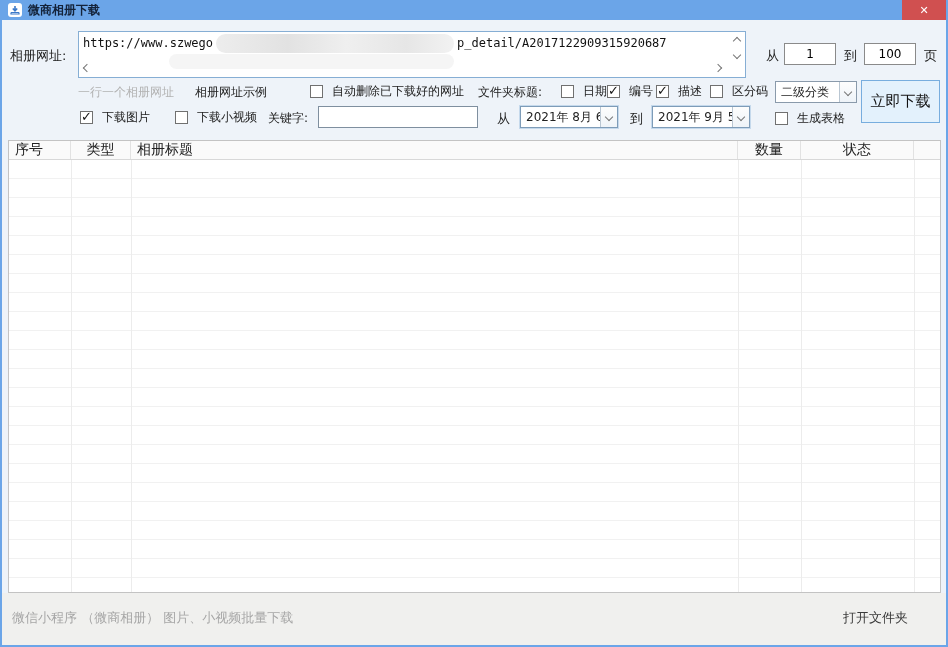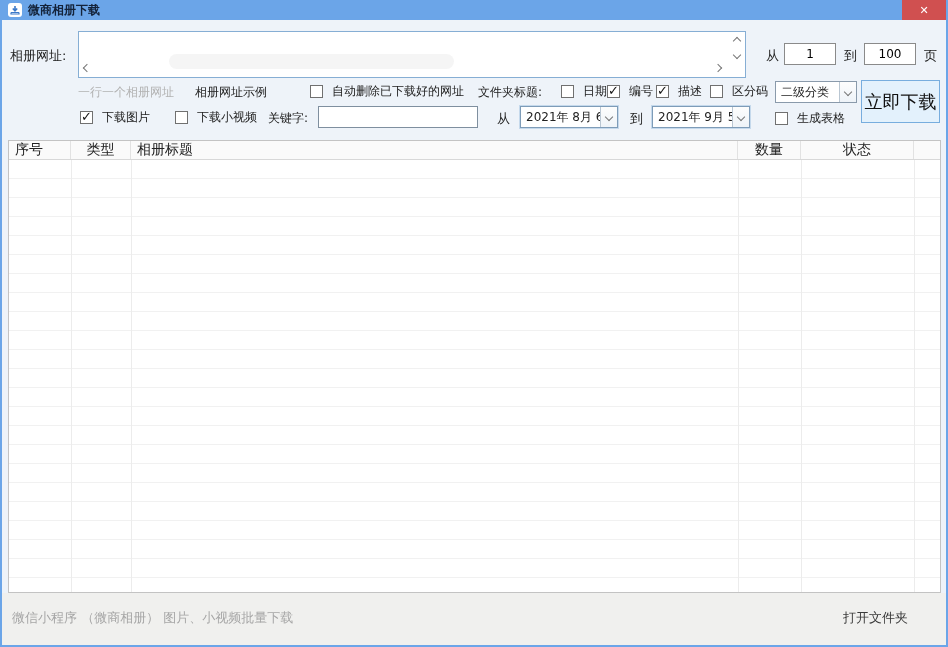--- a/index.html
+++ b/index.html
@@ -71,21 +71,21 @@
   
   .sel { position:absolute; height:22px; background:#fff; border:1px solid #8a9aab;
     display:flex; align-items:center; cursor:pointer; }
   .sel .sel-txt { flex:1; padding-left:5px; font-size:12px; white-space:nowrap; overflow:hidden; }
   .sel .sel-btn { width:17px; height:100%; display:flex; align-items:center; justify-content:center;
     background:linear-gradient(#fdfdfd,#eef3f8); border-left:1px solid #b9c6d2; }
   .sel-category { left:773px; top:61px; width:82px; }
   .sel-date1 { left:518px; top:86px; width:98px; border-color:#7e9cb8; box-shadow:0 0 0 1px #c5d9ec; }
   .sel-date2 { left:650px; top:86px; width:98px; border-color:#7e9cb8; box-shadow:0 0 0 1px #c5d9ec; }
   .dl-btn { position:absolute; left:859px; top:60px; width:79px; height:43px; background:#e3f1fc;
-    border:1px solid #77adde; font-size:18px; color:#111; display:flex; align-items:center; justify-content:center;
+    border:1px solid #77adde; font-size:15px; color:#111; display:flex; align-items:center; justify-content:center;
     cursor:pointer; font-family:inherit; }
   
   .tablewrap { position:relative; margin:0 5px 0 6px; flex:1 1 auto; background:#fff;
     border:1px solid #c3c3c3; display:flex; flex-direction:column; }
   .thead { display:flex; height:19px; background:#fafafa; border-bottom:1px solid #d8d8d8;
     font-size:14px; color:#222; flex:0 0 auto; }
   .th { display:flex; align-items:center; border-right:1px solid #e2e2e2; overflow:hidden; white-space:nowrap; }
   .th-0 { width:62px;  padding-left:6px; }
   .th-1 { width:60px;  justify-content:center; }
   .th-2 { width:607px; padding-left:6px; }
@@ -117,20 +117,25 @@
     <div class="close-btn">
       <span>✕</span>
     </div>
   </div>
 
   <div class="panel">
 
     <span class="lbl url-label">相册网址:</span>
 
     <div class="url-box">
+      <div class="url-line">
+        <span>https://www.szwego</span>
+        <span class="censor-main"></span>
+        <span>p_detail/A2017122909315920687</span>
+      </div>
       <span class="censor-sub"></span>
       <span class="chev chev-up vscroll-up"></span>
       <span class="chev chev-down vscroll-down"></span>
       <span class="chev chev-left hscroll-left"></span>
       <span class="chev chev-right hscroll-right"></span>
     </div>
 
     <span class="lbl pg-lbl pg-from-lbl">从</span>
     <input class="num-input pg-from-input" value="1" style="">
     <span class="lbl pg-lbl pg-to-lbl">到</span>

